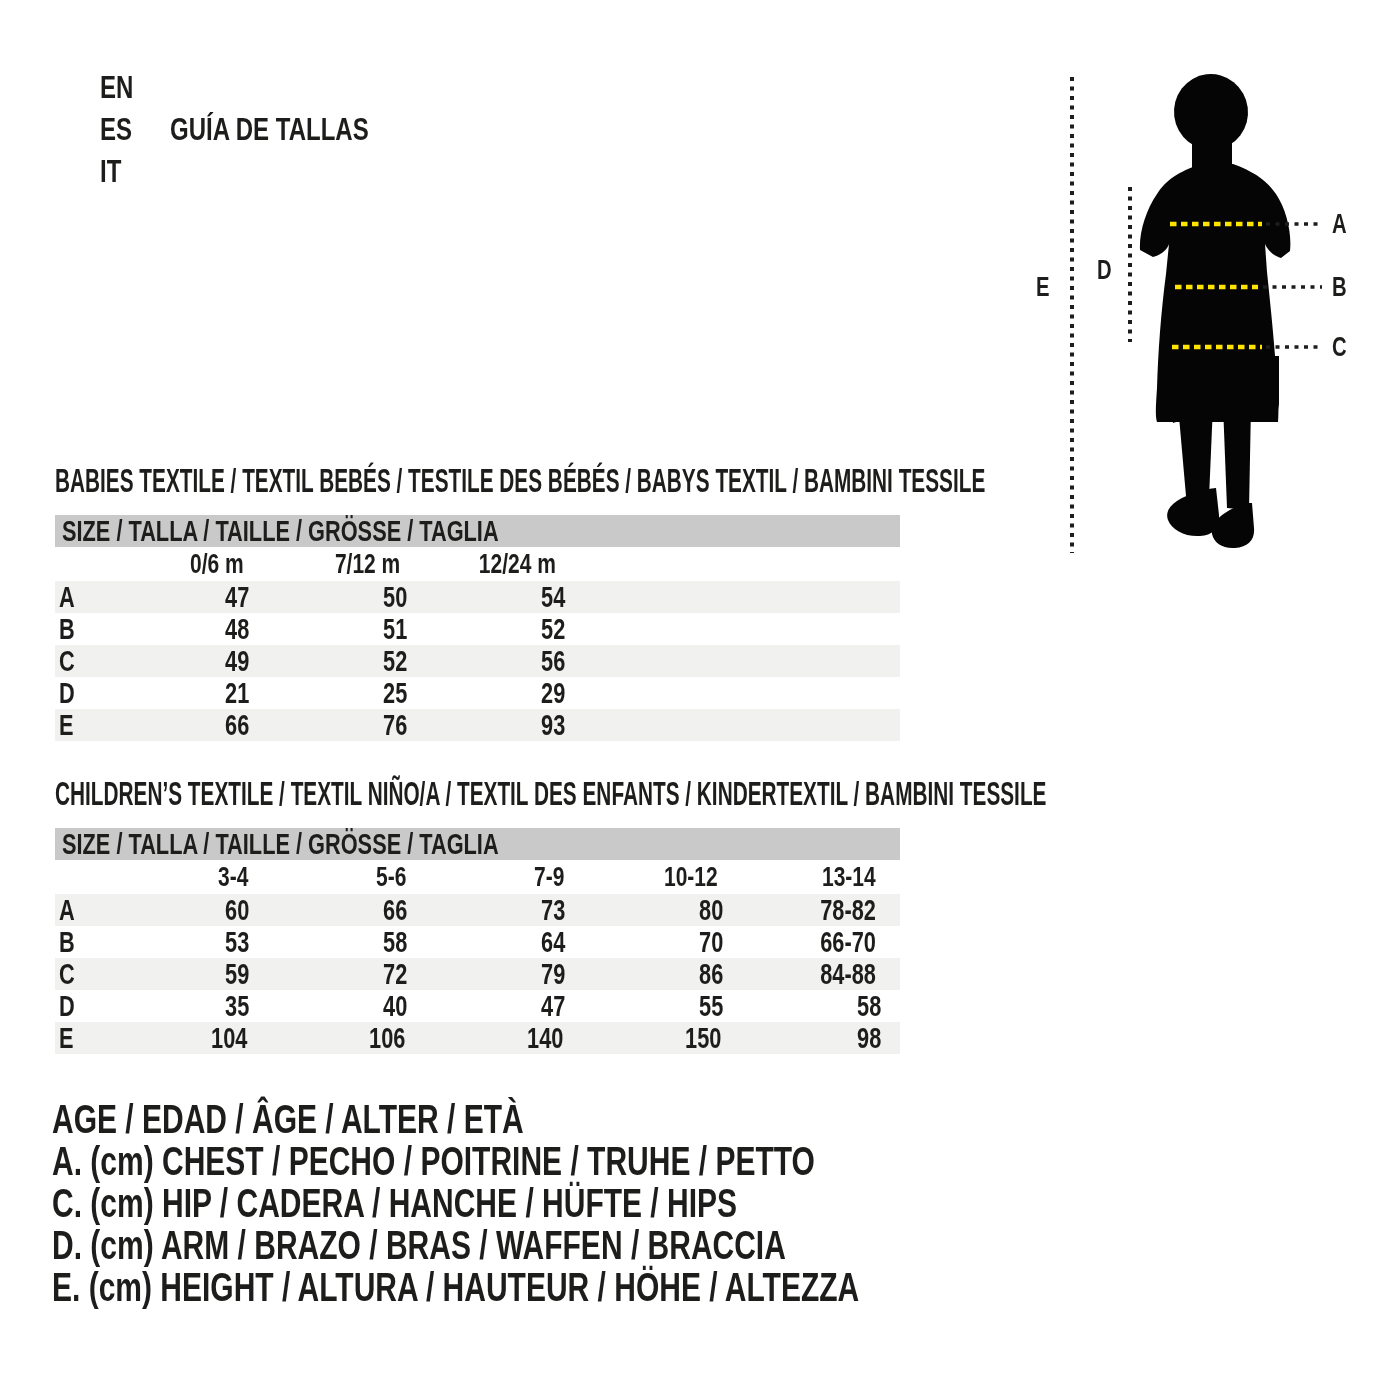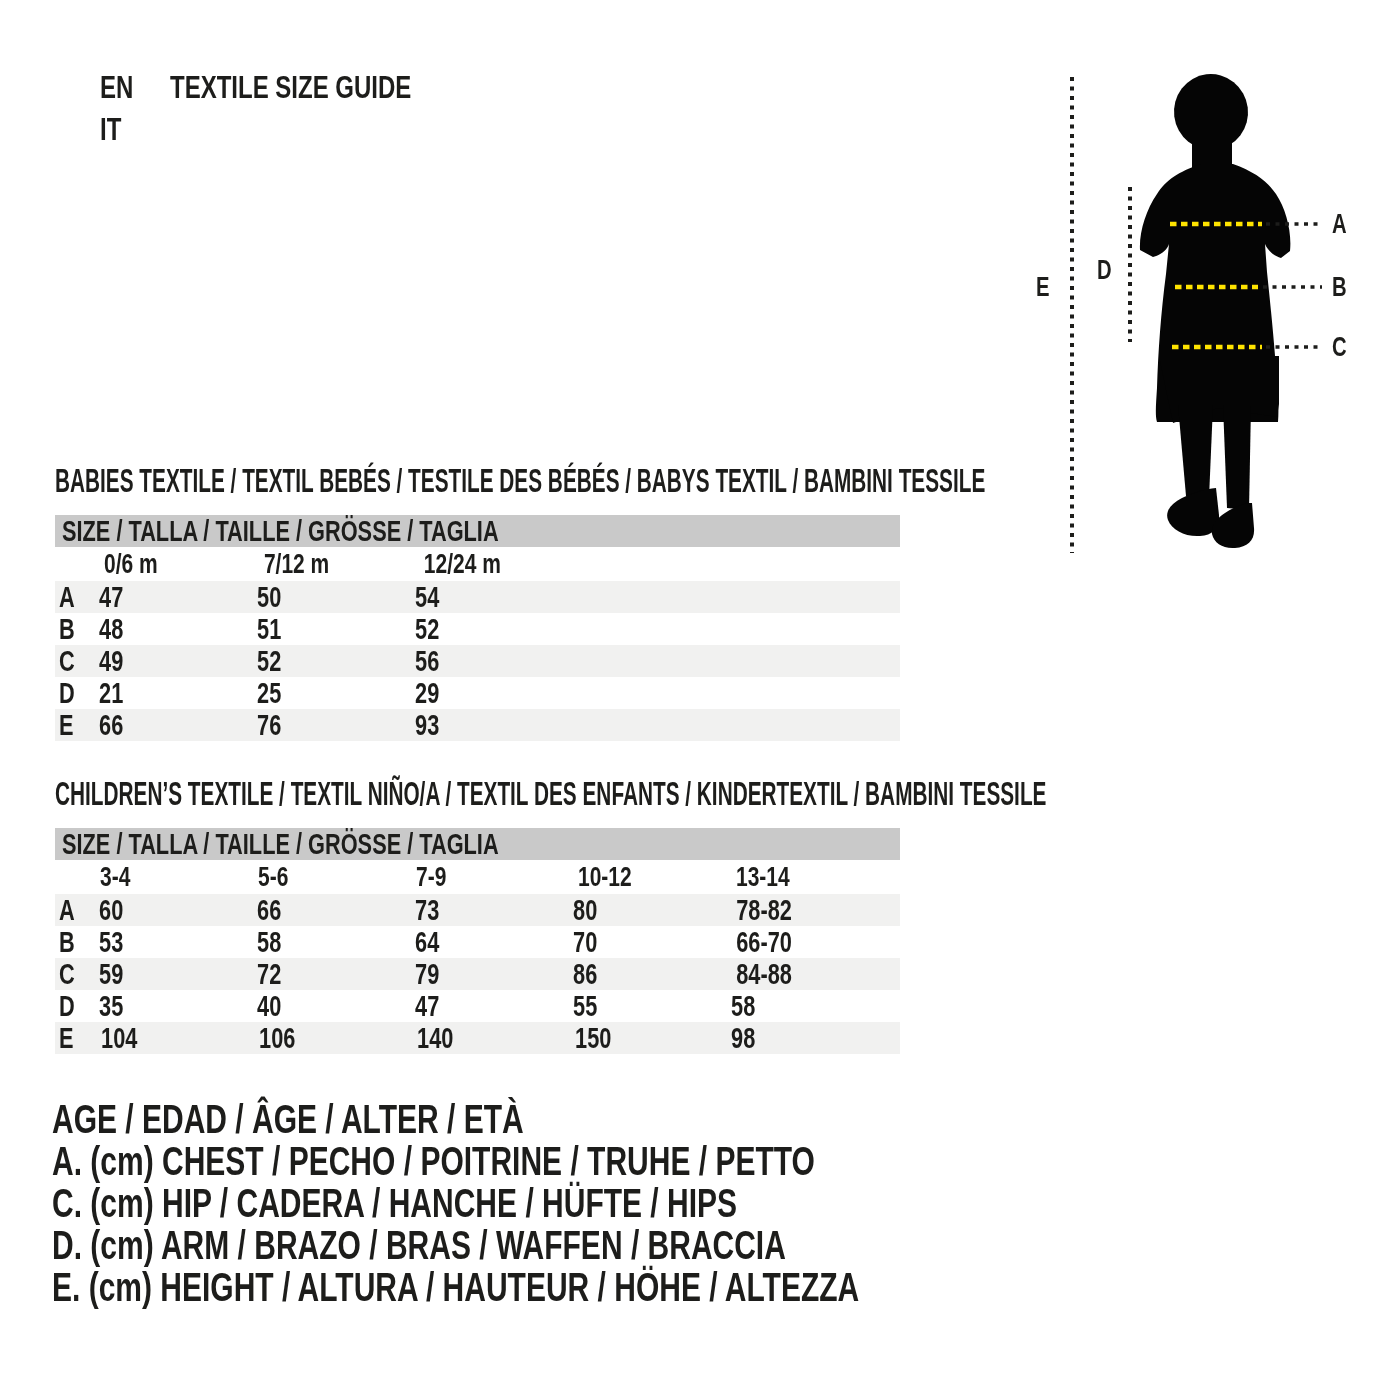--- a/index.html
+++ b/index.html
@@ -22,21 +22,21 @@
   
   .section-heading{position:absolute;left:55px;height:36px;line-height:36px;font-size:33px;}
 
   
   .size-table{position:absolute;left:55px;width:845px;}
   .tbar{height:32px;line-height:32px;background:#c9c9c9;padding-left:7px;font-size:29px;}
   .cols-row{display:flex;height:34px;line-height:34px;font-size:28px;}
   .trow{display:flex;height:32px;line-height:32px;font-size:29px;}
   .trow.stripe{background:#f1f1f0;}
   .tlabel{width:36px;padding-left:4px;text-align:left;}
-  .tcell{width:158px;text-align:left;text-decoration:underline;}
+  .tcell{width:158px;text-align:right;text-decoration:underline;}
 
   
   .legend{position:absolute;left:52px;top:1098px;}
   .legend-line{height:42px;line-height:42px;font-size:40px;}
 
   
   .figure-wrap{position:absolute;left:1020px;top:60px;width:380px;height:520px;}
   .fig-label{position:absolute;font-size:27px;line-height:34px;}
   .fig-label-e{left:1036px;top:270px;}
   .fig-label-d{left:1097px;top:253px;}
@@ -45,21 +45,24 @@
   .fig-label-c{left:1332px;top:330px;}
 </style>
 </head>
 <body>
 
 <div id="canvas">
 
   <div class="lang-block">
     <div class="lang-row">
       <span class="lang-code"><span class="cond">EN</span></span>
-      <span class="lang-title"><span class="cond">TEXTILE SIZE GUIDE</span></span>
+    </div>
+    <div class="lang-row">
+      <span class="lang-code"><span class="cond">ES</span></span>
+      <span class="lang-title"><span class="cond">GUÍA DE TALLAS</span></span>
     </div>
     <div class="lang-row">
       <span class="lang-code"><span class="cond">IT</span></span>
     </div>
   </div>
 
   <div class="figure-wrap">
     <svg width="380" height="520" viewBox="0 0 380 520">
 
       <line x1="52" y1="17" x2="52" y2="493" stroke="#1d1d1b" stroke-width="4" stroke-dasharray="4 5.5"></line>

